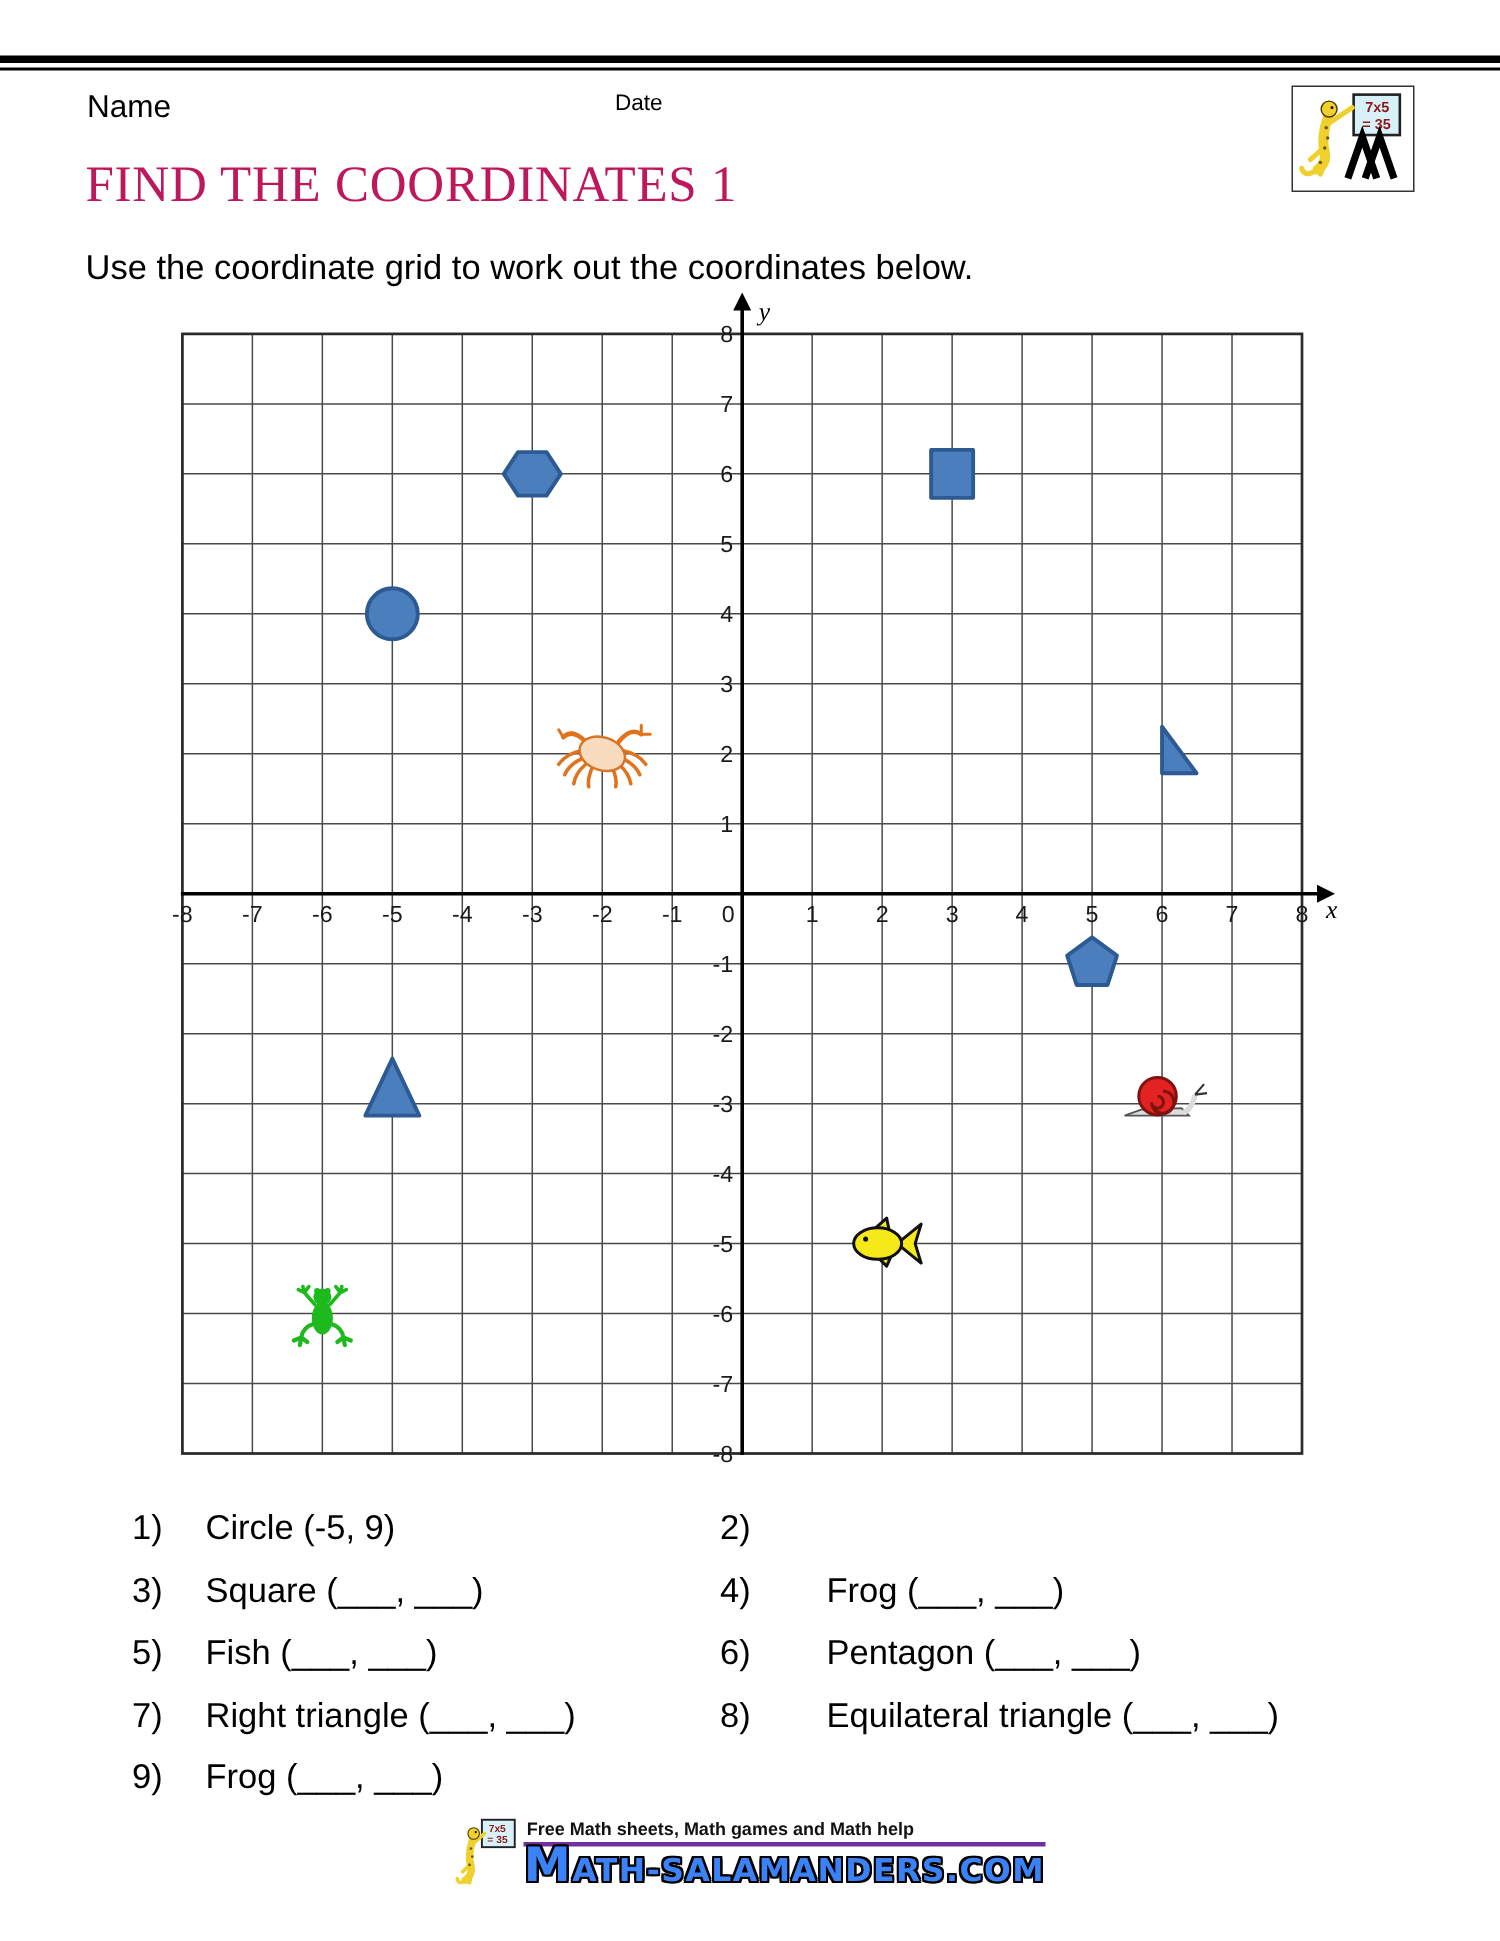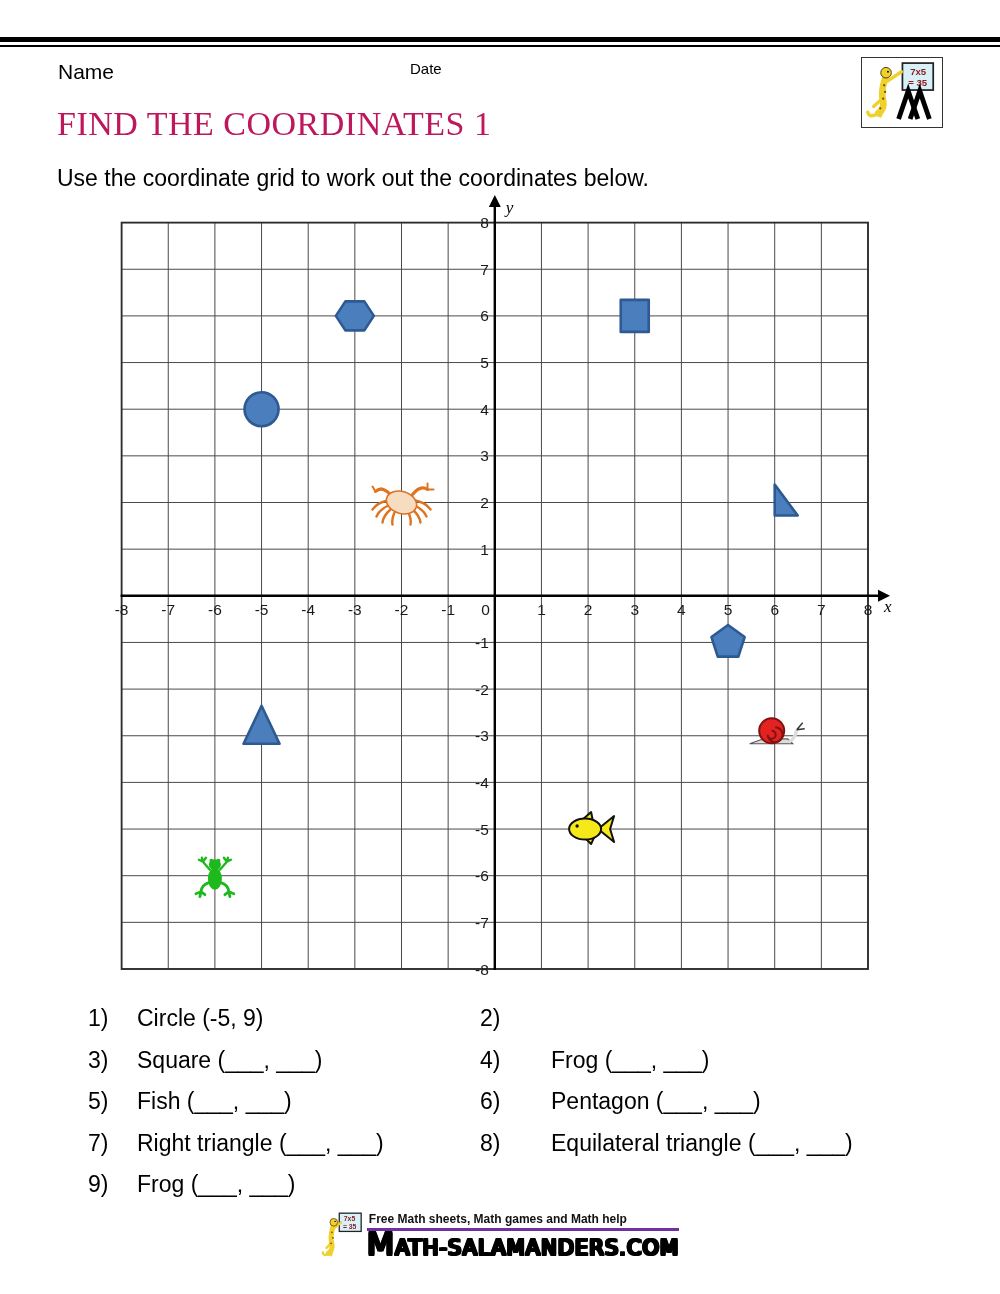--- a/index.html
+++ b/index.html
@@ -17,22 +17,22 @@
   .questions{position:absolute;left:88px;top:1001px;width:866px;display:grid;
              grid-template-columns:392px auto;row-gap:7.5px;font-size:23px;line-height:34px;}
   .q{display:flex;}
   .qnum{display:inline-block;width:49px;flex:0 0 auto;}
   .q:nth-child(even) .qnum{width:71px;}
   .footer{position:absolute;left:0;top:1212px;width:1000px;display:flex;justify-content:center;
           align-items:flex-start;gap:4px;}
   .footer-col{display:flex;flex-direction:column;}
   .tagline{font-size:12px;font-weight:bold;color:#111;padding-left:2px;}
   .purple-rule{height:3px;background:#7030a0;margin:2px 0 0 0;width:100%;}
-  .wordmark{font-family:"DejaVu Sans",sans-serif;font-weight:normal;font-size:21px;letter-spacing:1px;
-            color:#000000;line-height:26px;
+  .wordmark{font-family:"DejaVu Sans",sans-serif;font-weight:bold;font-size:21px;letter-spacing:1px;
+            color:#3b82f6;line-height:26px;
             text-shadow:-1.4px -1.4px 0 #000,1.4px -1.4px 0 #000,-1.4px 1.4px 0 #000,1.4px 1.4px 0 #000,
                         0 -1.4px 0 #000,0 1.4px 0 #000,-1.4px 0 0 #000,1.4px 0 0 #000;}
   .wordmark::first-letter{font-size:1.5em;}
 </style>
 </head>
 <body>
 
 <div class="page">
   <div class="rule-thick"></div>
   <div class="rule-thin"></div>

